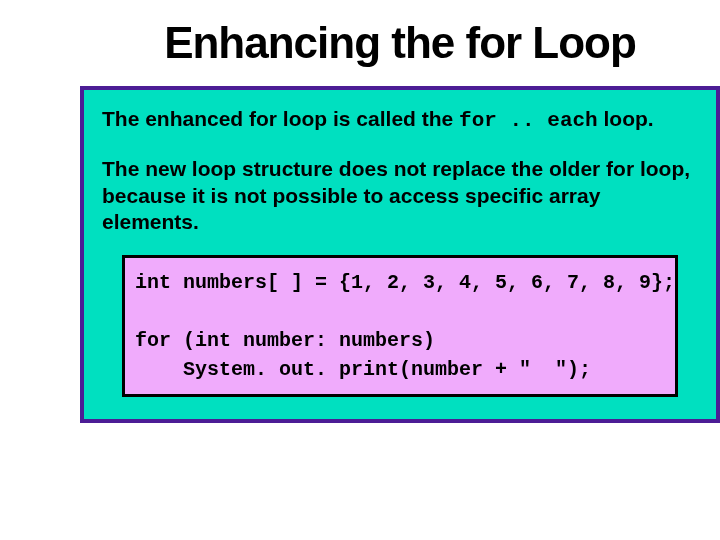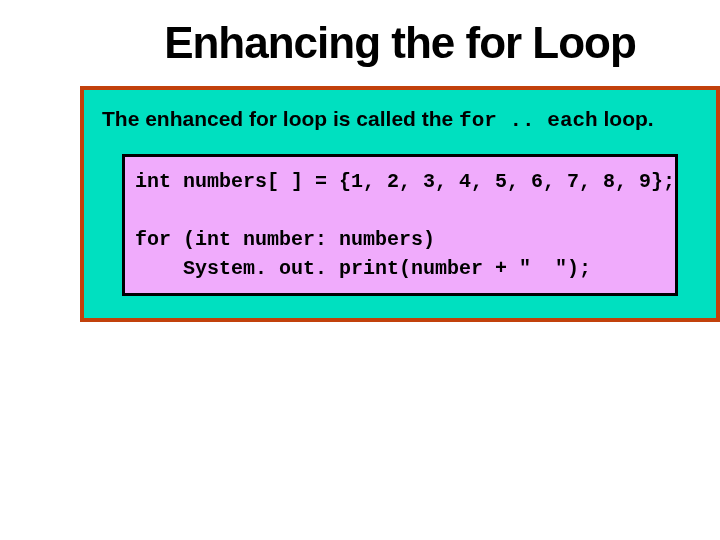--- a/index.html
+++ b/index.html
@@ -20,21 +20,21 @@
     font-family: "Arial Black", Arial, sans-serif;
     font-weight: 900;
     font-size: 44px;
     text-align: center;
     color: #000;
     letter-spacing: -1px;
     margin-bottom: 18px;
   }
   .panel {
     background: #00e0c0;
-    border: 4px solid #c2410c;
+    border: 4px solid #4c1d95;
     padding: 16px 18px 22px 18px;
   }
   .para {
     font-size: 21px;
     font-weight: bold;
     line-height: 1.25;
     color: #000;
     margin-bottom: 22px;
   }
   .para:last-of-type { margin-bottom: 20px; }
@@ -59,18 +59,19 @@
 </head>
 <body>
 
 <div class="slide">
   <h1 class="title">Enhancing the for Loop</h1>
 
   <div class="panel">
     <p class="para">
       <span>The enhanced for loop is called the </span><span class="kw">for .. each</span><span> loop.</span>
     </p>
+    <p class="para">The new loop structure does not replace the older for loop, because it is not possible to access specific array elements.</p>
     <div class="codebox">int numbers[ ] = {1, 2, 3, 4, 5, 6, 7, 8, 9};
 
 for (int number: numbers)
     System. out. print(number + "  ");</div>
   </div>
 </div>
 
 </body></html>

